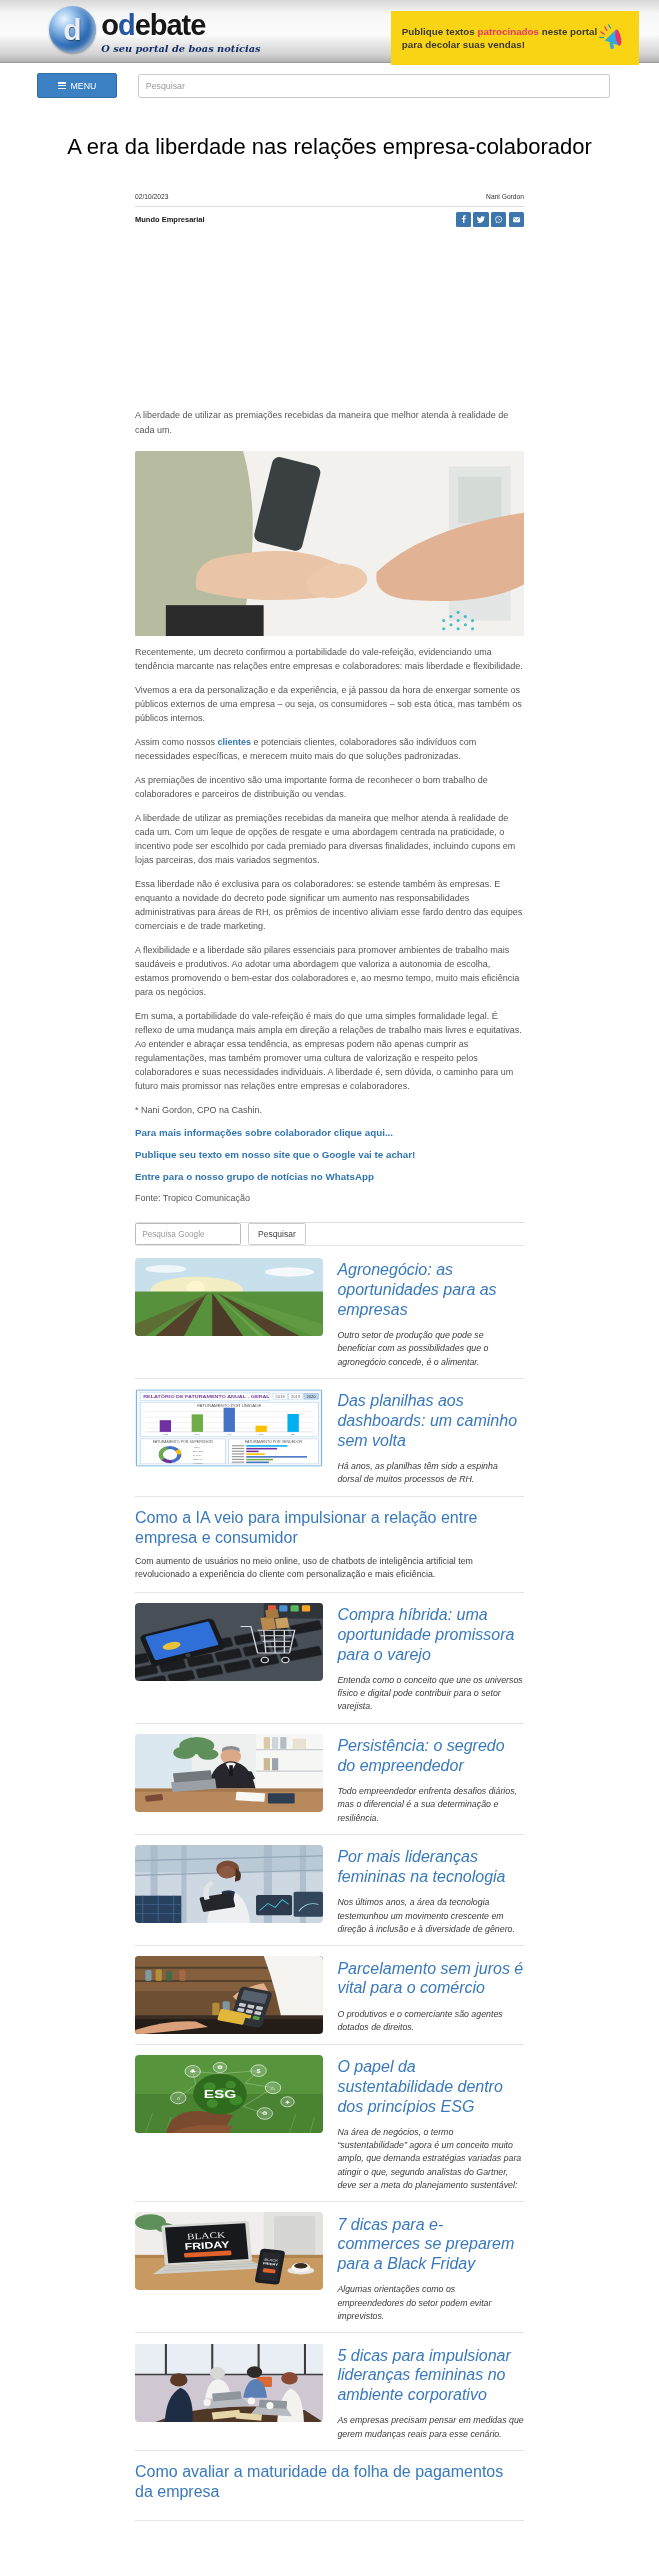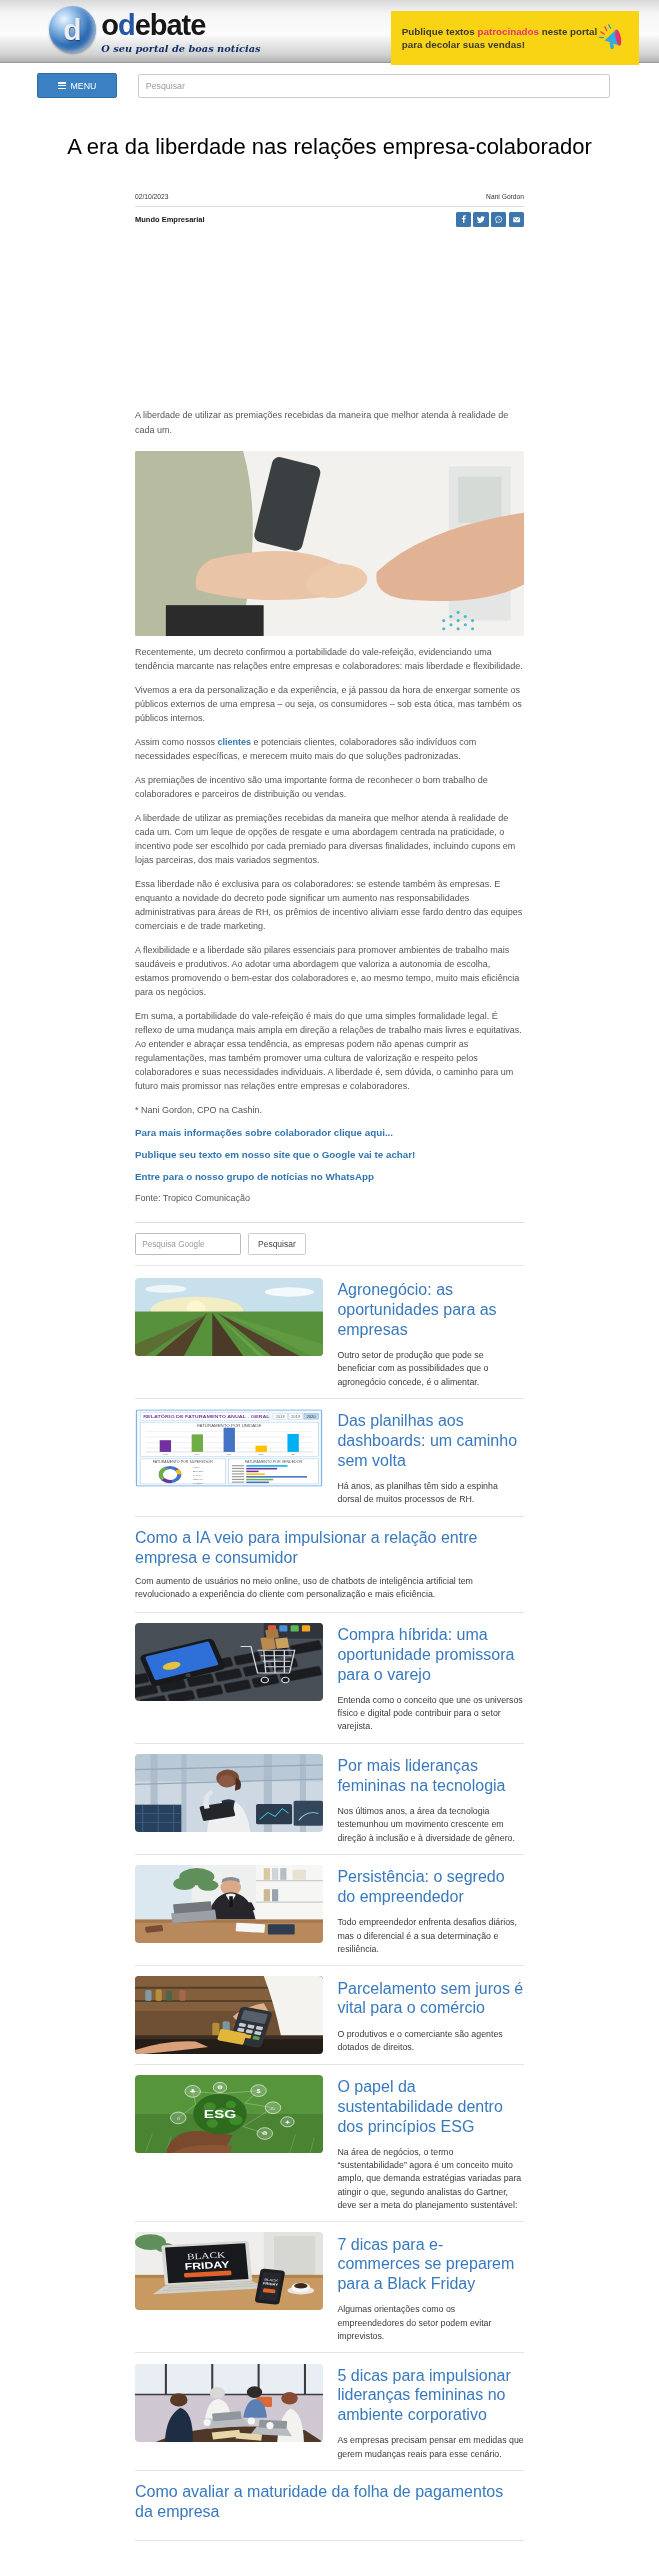--- a/index.html
+++ b/index.html
@@ -50,31 +50,31 @@
 
   .lead { font-size:9px; line-height:1.6; color:#555; }
   .hero { width:389px; height:185px; margin:13.4px 0 4.1px 0; border-radius:1.5px; overflow:hidden; }
   .hero svg, .card-img svg { width:100%; height:100%; display:block; }
 
   .body p.bp { font-size:9px; line-height:1.56; color:#555; margin:9.8px 0; }
   .inline-link { color:#3276b1; font-weight:bold; cursor:pointer; }
   .cta { display:block; font-size:9.8px; font-weight:bold; color:#3276b1; margin:10.8px 0; cursor:pointer; }
   .fonte { font-size:9px; color:#555; margin:10.8px 0 0 0; }
 
-  .google-box { margin-top:19.6px; border-top:0.5px solid #ddd; border-bottom:0.5px solid #e6e6e6; padding:10px 0; display:flex; align-items:center; }
+  .google-box { margin-top:19.6px; border-top:0.5px solid #ddd; border-bottom:0.5px solid #e6e6e6; padding:0 0; display:flex; align-items:center; }
   .g-input { width:106px; height:21.6px; border:0.5px solid #bbb; border-radius:1.5px; padding:0 6.2px; font-size:8.2px; color:#555; font-family:"Liberation Sans",sans-serif; }
   .g-input::placeholder { color:#9b9b9b; }
   .g-btn { margin-left:7.2px; height:21.6px; padding:0 8.8px; font-size:8.5px; color:#444; background:#fff; border:0.5px solid #ccc; border-radius:1.5px; cursor:pointer; font-family:"Liberation Sans",sans-serif; }
 
   
   .related { padding-top:2.1px; }
   .card { display:flex; gap:14.4px; padding:10.3px 0 9.3px 0; border-bottom:0.5px solid #e4e4e4; }
   .card:last-of-type { border-bottom:0.5px solid #e4e4e4; }
   .card-img { width:188px; height:78px; border-radius:4.1px; overflow:hidden; flex-shrink:0; cursor:pointer; }
-  .card-body { padding-top:2.1px; }
+  .card-body { padding-top:2.1px;font-style:italic; }
   .card-title { font-size:16px; font-weight:400; color:#3879be; line-height:1.24; margin-bottom:9.3px; cursor:pointer; display:block; }
   .card-desc { font-size:8.8px; line-height:1.5; color:#3a3a3a; }
   .trow { padding:11.3px 0 10.3px 0; border-bottom:0.5px solid #e4e4e4; }
   .trow .card-title { margin-bottom:7.2px; }
 </style>
 </head>
 <body>
 
 <div class="site-header">
   <div class="logo">
@@ -376,20 +376,66 @@
       </div>
       <div class="card-body">
         <a class="card-title">Compra híbrida: uma oportunidade promissora para o varejo</a>
         <div class="card-desc">Entenda como o conceito que une os universos físico e digital pode contribuir para o setor varejista.</div>
       </div>
     </div>
 
     <div class="card">
       <div class="card-img">
         <svg viewBox="0 0 365 200" preserveAspectRatio="none">
+          <rect width="365" height="200" fill="#eef0ef"></rect>
+          <rect x="0" y="0" width="110" height="160" fill="#dbe8f0"></rect>
+          <rect x="235" y="0" width="130" height="150" fill="#f6f6f4"></rect>
+          <g stroke="#c9cdd0" stroke-width="3">
+              <line x1="235" y1="40" x2="365" y2="40"></line>
+              <line x1="235" y1="95" x2="365" y2="95"></line>
+            </g>
+          <g>
+              <rect x="250" y="8" width="12" height="30" fill="#d8c9a4"></rect>
+              <rect x="266" y="8" width="12" height="30" fill="#cdd5da"></rect>
+              <rect x="282" y="8" width="12" height="30" fill="#b5bcc2"></rect>
+              <rect x="306" y="12" width="26" height="26" fill="#e8e2d2"></rect>
+              <rect x="250" y="62" width="12" height="31" fill="#c9b890"></rect>
+              <rect x="266" y="62" width="12" height="31" fill="#9aa4ac"></rect>
+            </g>
+          <g fill="#5f8f5a">
+              <ellipse cx="120" cy="30" rx="34" ry="22"></ellipse>
+              <ellipse cx="96" cy="48" rx="22" ry="16"></ellipse>
+              <ellipse cx="142" cy="52" rx="20" ry="14"></ellipse>
+            </g>
+          <circle cx="186" cy="58" r="20" fill="#d9a988"></circle>
+          <path d="M168 46 q18 -14 36 0 l-2 -10 q-16 -10 -32 0 Z" fill="#8a8d92"></path>
+          <path d="M140 140 q10 -66 46 -70 q38 4 48 70 Z" fill="#26262c"></path>
+          <path d="M176 76 l10 22 l10 -22 q-10 -6 -20 0 Z" fill="#f2f2f2"></path>
+          <rect x="183" y="80" width="7" height="28" fill="#16161c"></rect>
+          <rect x="218" y="96" width="12" height="22" rx="3" transform="rotate(-20 224 107)" fill="#23252a"></rect>
+          <rect x="0" y="140" width="365" height="60" fill="#b8895c"></rect>
+          <rect x="0" y="140" width="365" height="8" fill="#a5784e"></rect>
+          <g transform="rotate(-6 120 140)">
+              <rect x="72" y="118" width="86" height="26" rx="2" fill="#9aa0a6"></rect>
+              <rect x="78" y="96" width="74" height="24" rx="2" fill="#73787d"></rect>
+            </g>
+          <rect x="196" y="150" width="56" height="22" rx="2" transform="rotate(4 224 161)" fill="#f7f7f5"></rect>
+          <rect x="258" y="152" width="52" height="26" rx="3" fill="#2e3d52"></rect>
+          <rect x="20" y="156" width="34" height="16" rx="3" transform="rotate(-8 37 164)" fill="#7a4a36"></rect>
+        </svg>
+      </div>
+      <div class="card-body">
+        <a class="card-title">Persistência: o segredo do empreendedor</a>
+        <div class="card-desc">Todo empreendedor enfrenta desafios diários, mas o diferencial é a sua determinação e resiliência.</div>
+      </div>
+    </div>
+
+    <div class="card">
+      <div class="card-img">
+        <svg viewBox="0 0 365 200" preserveAspectRatio="none">
           <rect width="365" height="200" fill="#cdd8e2"></rect>
           <rect x="0" y="0" width="365" height="70" fill="#bac9d6"></rect>
           <g fill="#a9bac9" opacity="0.8">
               <rect x="30" y="0" width="14" height="200"></rect>
               <rect x="90" y="0" width="10" height="200"></rect>
               <rect x="250" y="0" width="16" height="200"></rect>
               <rect x="320" y="0" width="12" height="200"></rect>
             </g>
           <g stroke="#93a7b8" stroke-width="3">
               <line x1="0" y1="40" x2="365" y2="28"></line>
@@ -412,66 +458,20 @@
           <path d="M196 60 q14 8 8 30 l-10 4 z" fill="#4a2e20"></path>
           <path d="M140 200 q4 -74 40 -84 q36 6 44 84 Z" fill="#edeff1"></path>
           <path d="M168 120 q14 -8 26 0 l-4 26 h-18 Z" fill="#27304a"></path>
           <rect x="128" y="128" width="64" height="38" rx="4" transform="rotate(-12 160 147)" fill="#23262b"></rect>
           <path d="M150 96 q-18 14 -10 44" fill="none" stroke="#e3e6e8" stroke-width="10"></path>
         </svg>
       </div>
       <div class="card-body">
         <a class="card-title">Por mais lideranças femininas na tecnologia</a>
         <div class="card-desc">Nos últimos anos, a área da tecnologia testemunhou um movimento crescente em direção à inclusão e à diversidade de gênero.</div>
-      </div>
-    </div>
-
-    <div class="card">
-      <div class="card-img">
-        <svg viewBox="0 0 365 200" preserveAspectRatio="none">
-          <rect width="365" height="200" fill="#eef0ef"></rect>
-          <rect x="0" y="0" width="110" height="160" fill="#dbe8f0"></rect>
-          <rect x="235" y="0" width="130" height="150" fill="#f6f6f4"></rect>
-          <g stroke="#c9cdd0" stroke-width="3">
-              <line x1="235" y1="40" x2="365" y2="40"></line>
-              <line x1="235" y1="95" x2="365" y2="95"></line>
-            </g>
-          <g>
-              <rect x="250" y="8" width="12" height="30" fill="#d8c9a4"></rect>
-              <rect x="266" y="8" width="12" height="30" fill="#cdd5da"></rect>
-              <rect x="282" y="8" width="12" height="30" fill="#b5bcc2"></rect>
-              <rect x="306" y="12" width="26" height="26" fill="#e8e2d2"></rect>
-              <rect x="250" y="62" width="12" height="31" fill="#c9b890"></rect>
-              <rect x="266" y="62" width="12" height="31" fill="#9aa4ac"></rect>
-            </g>
-          <g fill="#5f8f5a">
-              <ellipse cx="120" cy="30" rx="34" ry="22"></ellipse>
-              <ellipse cx="96" cy="48" rx="22" ry="16"></ellipse>
-              <ellipse cx="142" cy="52" rx="20" ry="14"></ellipse>
-            </g>
-          <circle cx="186" cy="58" r="20" fill="#d9a988"></circle>
-          <path d="M168 46 q18 -14 36 0 l-2 -10 q-16 -10 -32 0 Z" fill="#8a8d92"></path>
-          <path d="M140 140 q10 -66 46 -70 q38 4 48 70 Z" fill="#26262c"></path>
-          <path d="M176 76 l10 22 l10 -22 q-10 -6 -20 0 Z" fill="#f2f2f2"></path>
-          <rect x="183" y="80" width="7" height="28" fill="#16161c"></rect>
-          <rect x="218" y="96" width="12" height="22" rx="3" transform="rotate(-20 224 107)" fill="#23252a"></rect>
-          <rect x="0" y="140" width="365" height="60" fill="#b8895c"></rect>
-          <rect x="0" y="140" width="365" height="8" fill="#a5784e"></rect>
-          <g transform="rotate(-6 120 140)">
-              <rect x="72" y="118" width="86" height="26" rx="2" fill="#9aa0a6"></rect>
-              <rect x="78" y="96" width="74" height="24" rx="2" fill="#73787d"></rect>
-            </g>
-          <rect x="196" y="150" width="56" height="22" rx="2" transform="rotate(4 224 161)" fill="#f7f7f5"></rect>
-          <rect x="258" y="152" width="52" height="26" rx="3" fill="#2e3d52"></rect>
-          <rect x="20" y="156" width="34" height="16" rx="3" transform="rotate(-8 37 164)" fill="#7a4a36"></rect>
-        </svg>
-      </div>
-      <div class="card-body">
-        <a class="card-title">Persistência: o segredo do empreendedor</a>
-        <div class="card-desc">Todo empreendedor enfrenta desafios diários, mas o diferencial é a sua determinação e resiliência.</div>
       </div>
     </div>
 
     <div class="card">
       <div class="card-img">
         <svg viewBox="0 0 365 200" preserveAspectRatio="none">
           <rect width="365" height="200" fill="#6f4f33"></rect>
           <rect x="0" y="0" width="365" height="90" fill="#835f3e"></rect>
           <g stroke="#55402c" stroke-width="5">
               <line x1="0" y1="30" x2="365" y2="30"></line>

